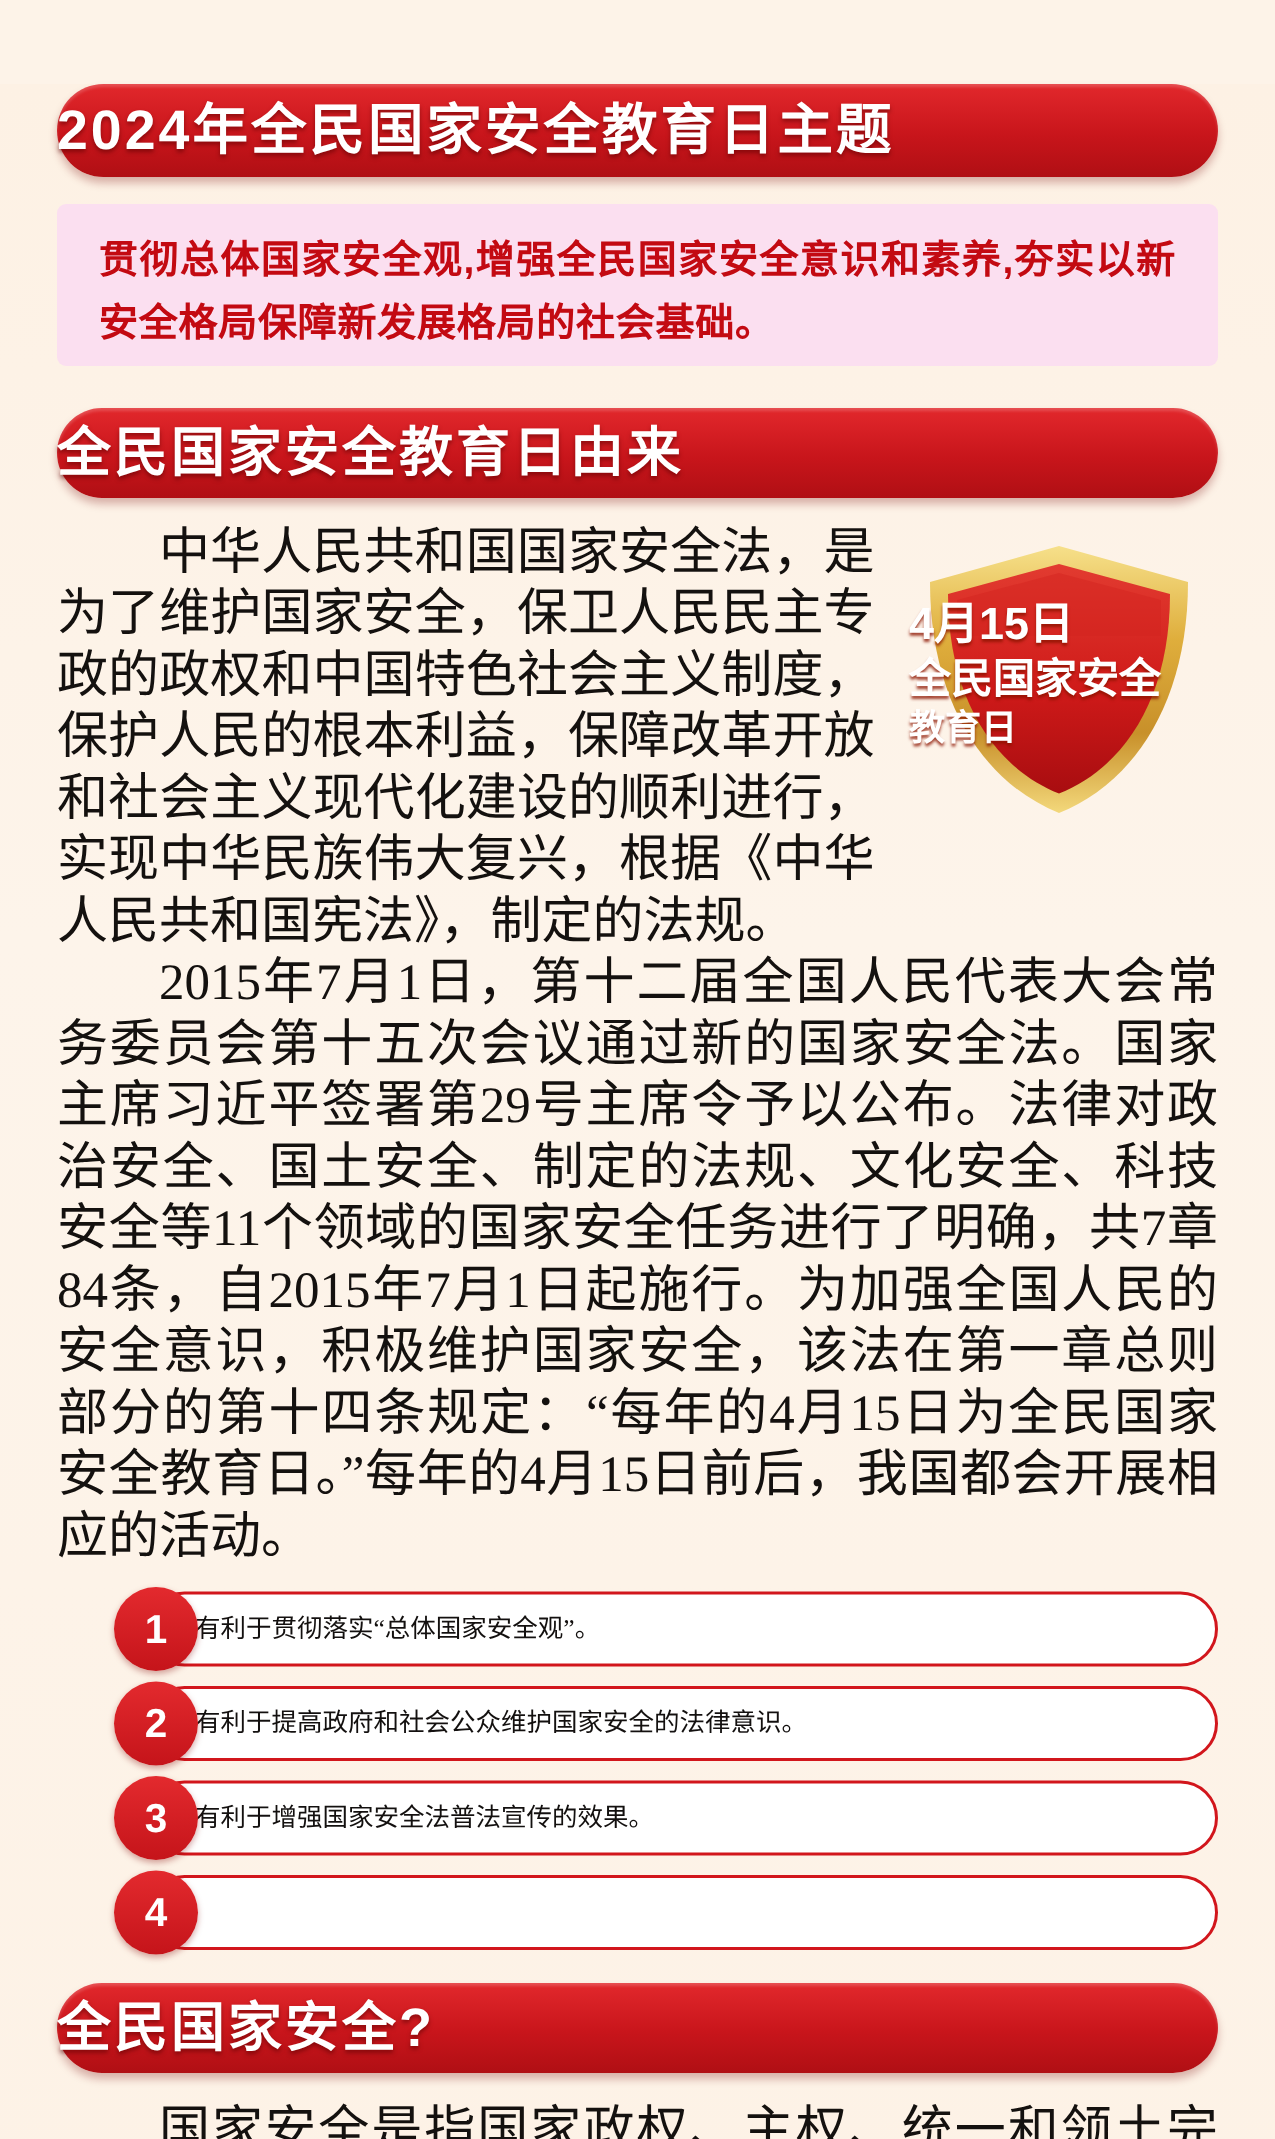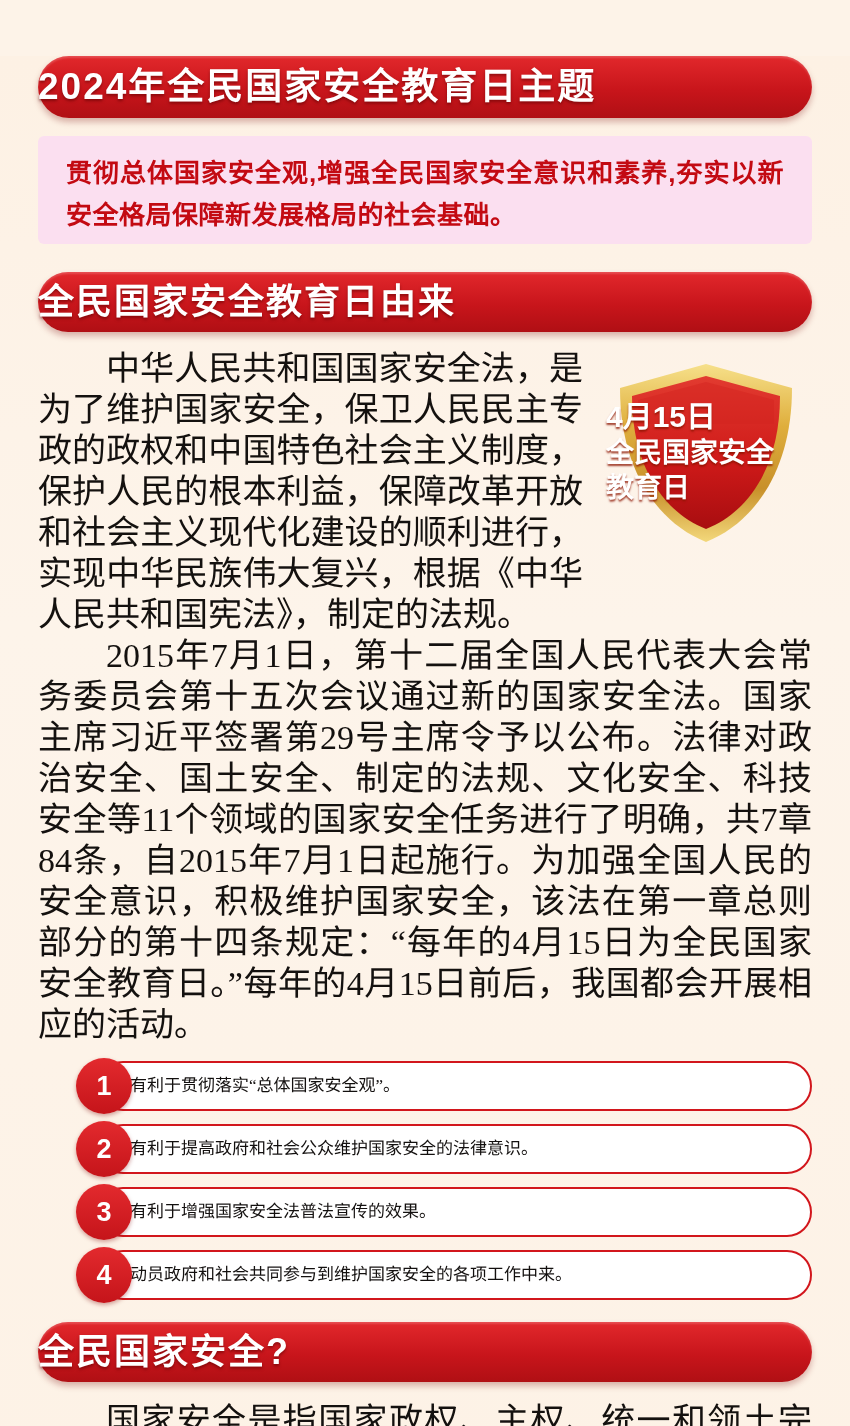--- a/index.html
+++ b/index.html
@@ -105,21 +105,21 @@
     top: 44px;
     width: 200px;
     text-align: left;
     color: #fff;
     font-weight: bold;
     text-shadow: 0 2px 2px rgba(140,20,0,0.8);
     line-height: 1.0;
   }
   .shield-l1 { font-size: 30px; margin-bottom: 7px;}
   .shield-l2 { font-size: 28px; margin-bottom: 7px;}
-  .shield-l3 { font-size: 28px; }
+  .shield-l3 { font-size: 24px; }
 
   
   .list {
     margin: 16px 38px 0 38px;
   }
   .list-item {
     position: relative;
     height: 50px;
     margin-bottom: 13px;
   }
@@ -224,21 +224,20 @@
       <div class="pill-text">有利于提高政府和社会公众维护国家安全的法律意识。</div>
     </div>
     <div class="list-item">
       <div class="pill"></div>
       <div class="num">3</div>
       <div class="pill-text">有利于增强国家安全法普法宣传的效果。</div>
     </div>
     <div class="list-item">
       <div class="pill"></div>
       <div class="num">4</div>
-      <div class="pill-text">动员政府和社会共同参与到维护国家安全的各项工作中来。</div>
     </div>
   </div>
 
   <div style="margin-top:22px;">
     <div class="banner banner-sec">全民国家安全?</div>
   </div>
 
   <div class="section" style="margin-top:18px;">
     <p class="para">国家安全是指国家政权、主权、统一和领土完整、人民福祉、经济社会可持续发展和国家其他重大利益相对处于没有危险和不受内外威胁的状态，以及保障持续安全状态的能力。</p>
   </div>

